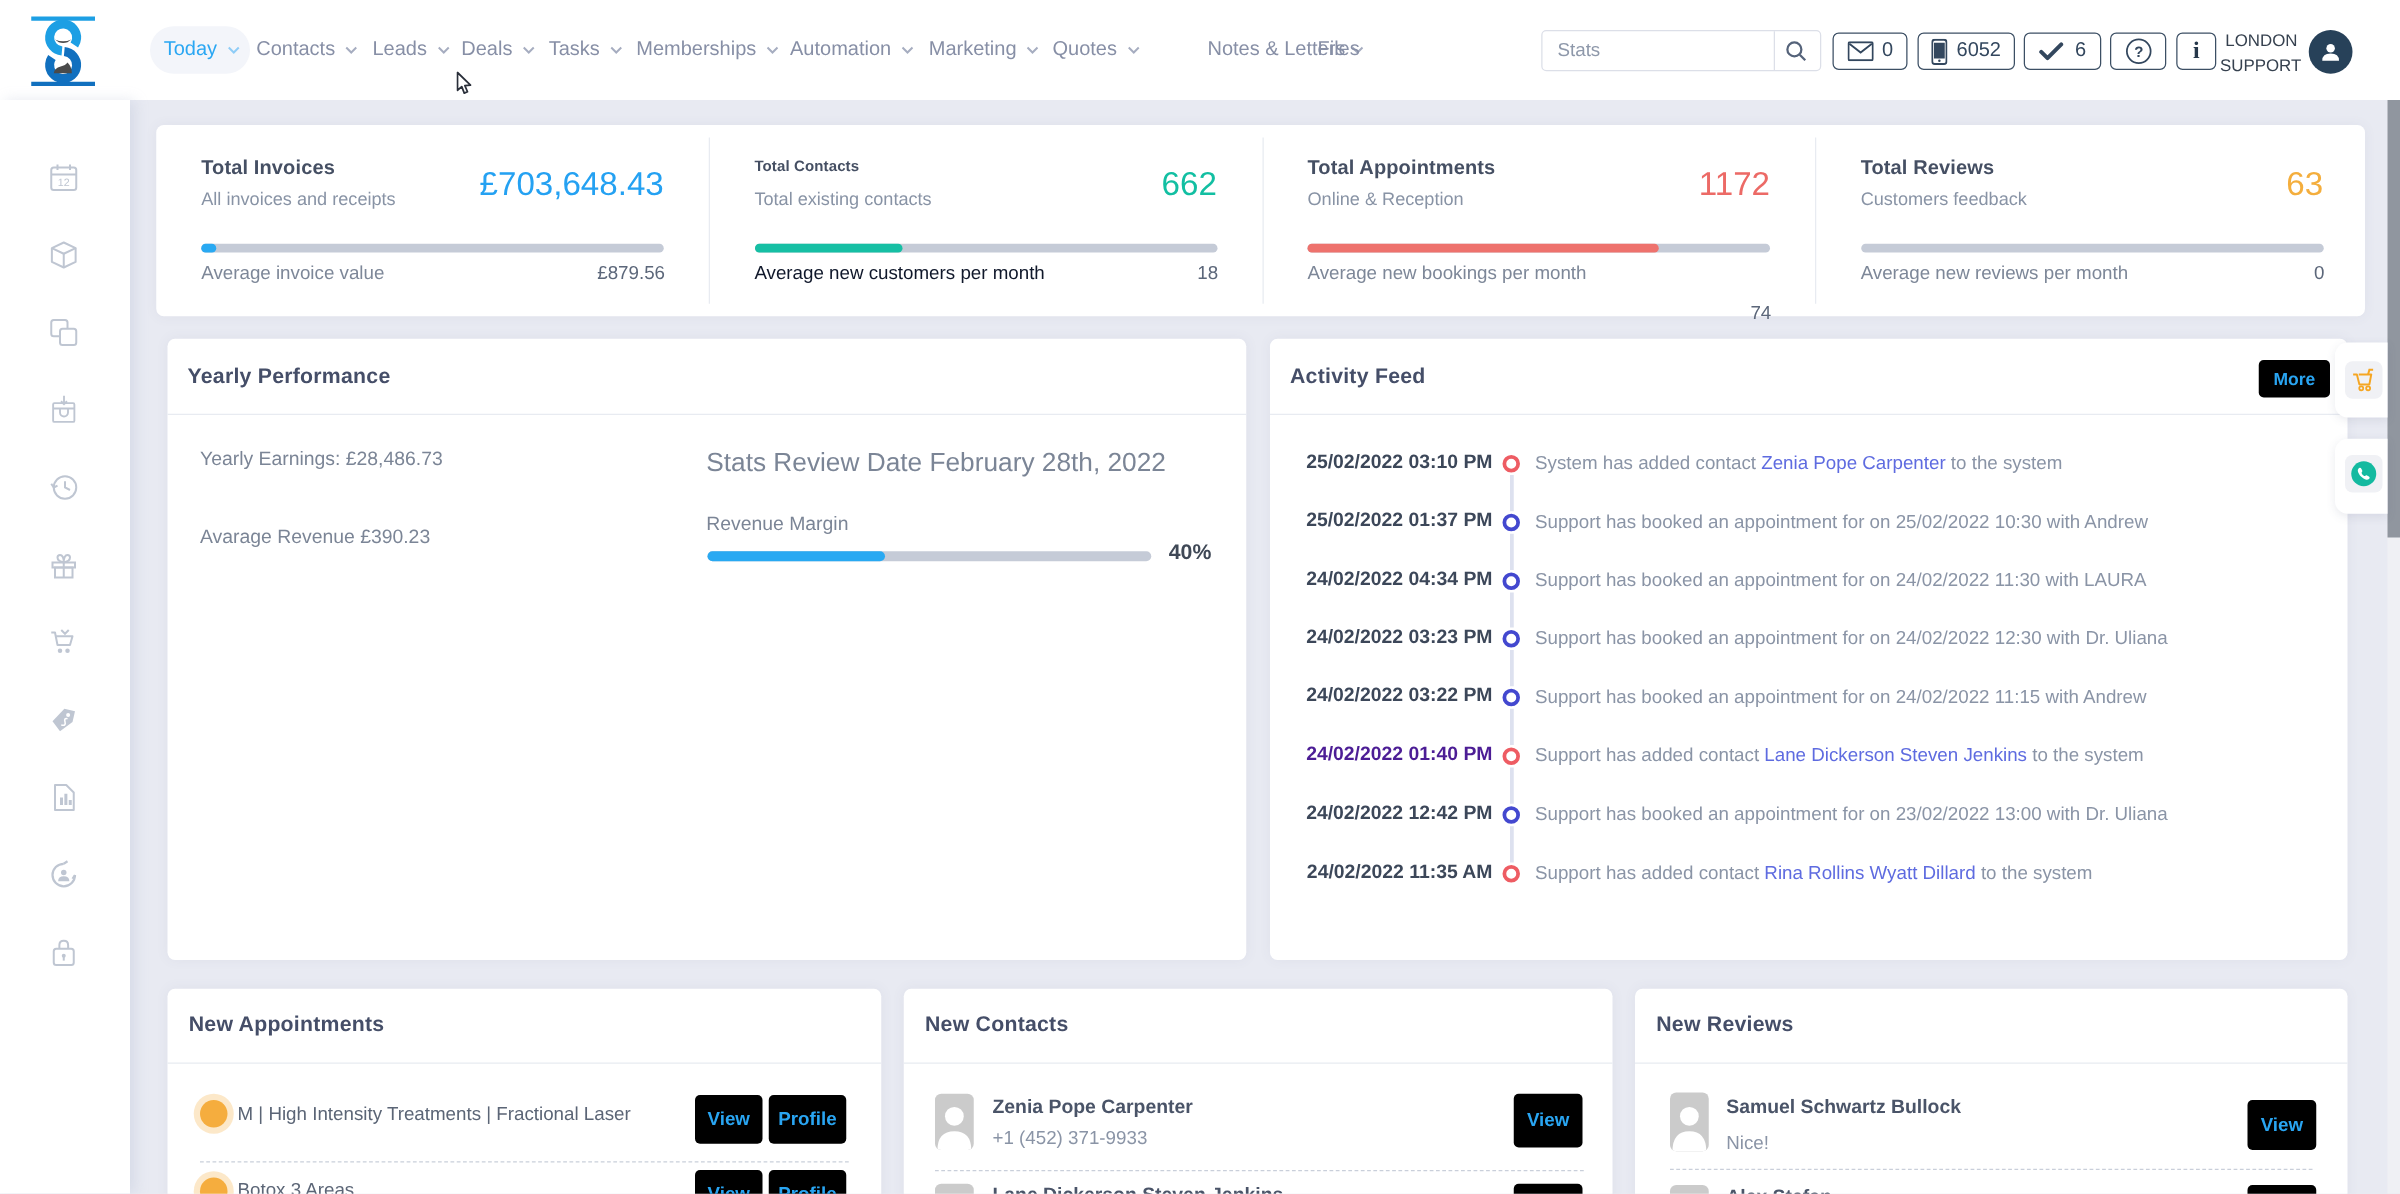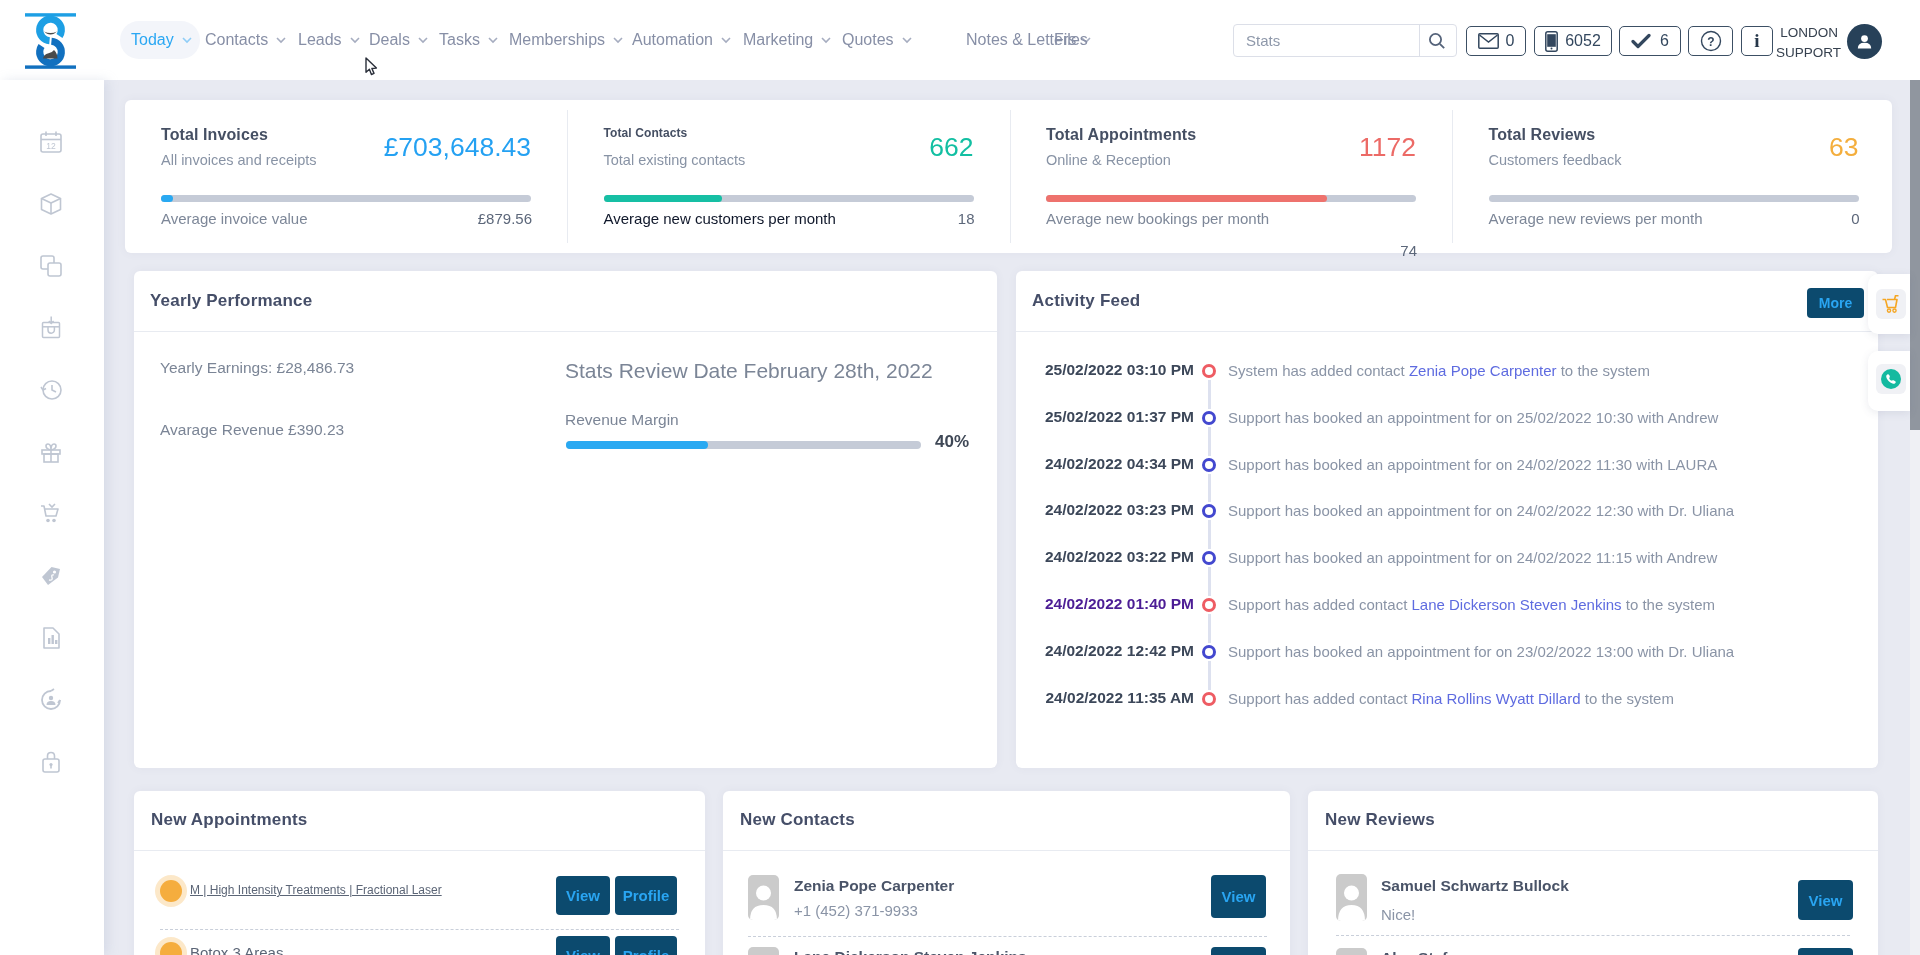--- a/index.html
+++ b/index.html
@@ -1,21 +1,21 @@
 <!DOCTYPE html>
 <html><head>
 <meta charset="utf-8">
 <style>
 * { margin:0; padding:0; box-sizing:border-box; }
 html,body { width:1920px; height:955px; overflow:hidden; }
 body { font-family:"Liberation Sans", sans-serif; background:#e8eaf2; position:relative; }
 .abs { position:absolute; }
 .card { background:#fff; border-radius:6px; box-shadow:0 0 10px rgba(80,90,120,0.06); }
 .hdr { font-size:17px; font-weight:700; color:#454e68; letter-spacing:.2px; }
-.btn-blue { background:#0c4a6e; border-radius:4px; color:#29a5f2; font-size:15px; font-weight:700; display:flex; align-items:center; justify-content:center; }
+.btn-blue { background:#000000; border-radius:4px; color:#29a5f2; font-size:15px; font-weight:700; display:flex; align-items:center; justify-content:center; }
 .track { background:#c5cbd7; border-radius:4px; position:absolute; }
 .fill { border-radius:4px; position:absolute; top:0; left:0; height:100%; }
 .navitem { font-size:16px; color:#878fa6; display:flex; align-items:center; gap:8px; position:absolute; top:0; height:80px; }
 .chev { width:10px; height:10px; }
 </style>
 </head>
 <body>
 
 <div class="abs" id="topbar" style="left:0;top:0;width:1920px;height:80px;background:#fff;"></div>
 
@@ -210,21 +210,21 @@
     <div class="abs" style="left:1042px;top:688.5999999999999px;width:152px;text-align:right;font-size:15.5px;font-weight:700;color:#3c4759;">24/02/2022 11:35 AM</div>
     <div class="abs" style="left:1202px;top:691.5999999999999px;width:14px;height:14px;border-radius:50%;border:3.5px solid #ee5c63;background:#fff;"></div>
     <div class="abs" style="left:1228px;top:689.5999999999999px;font-size:15px;color:#8a94a6;">Support has added contact <span style="color:#5e6be0;">Rina Rollins Wyatt Dillard</span> to the system</div>
   </div>
 
 <div class="abs card" style="left:134px;top:791px;width:571px;height:250px;">
   <div class="abs hdr" style="left:17px;top:19px;">New Appointments</div>
   <div class="abs" style="left:0;top:59px;width:571px;height:1px;background:#e8ebf1;"></div>
 
   <div class="abs" style="left:26px;top:89px;width:22px;height:22px;border-radius:50%;background:#f5ad3e;box-shadow:0 0 0 5px rgba(245,173,62,0.28);"></div>
-  <div class="abs" style="left:56px;top:92px;font-size:12px;color:#5b6576;text-decoration:underline;">M | High Intensity Treatments | Fractional Laser</div>
+  <div class="abs" style="left:56px;top:92px;font-size:15px;color:#5b6576;">M | High Intensity Treatments | Fractional Laser</div>
   <div class="abs btn-blue" style="left:422px;top:85px;width:54px;height:39px;">View</div>
   <div class="abs btn-blue" style="left:481px;top:85px;width:62px;height:39px;">Profile</div>
   <div class="abs" style="left:26px;top:138px;width:519px;border-top:1.5px dashed #c9cfda;"></div>
 
   <div class="abs" style="left:26px;top:151px;width:22px;height:22px;border-radius:50%;background:#f5ad3e;box-shadow:0 0 0 5px rgba(245,173,62,0.28);"></div>
   <div class="abs" style="left:56px;top:153px;font-size:15px;color:#5b6576;">Botox 3 Areas</div>
   <div class="abs btn-blue" style="left:422px;top:145px;width:54px;height:39px;">View</div>
   <div class="abs btn-blue" style="left:481px;top:145px;width:62px;height:39px;">Profile</div>
 </div>
 

